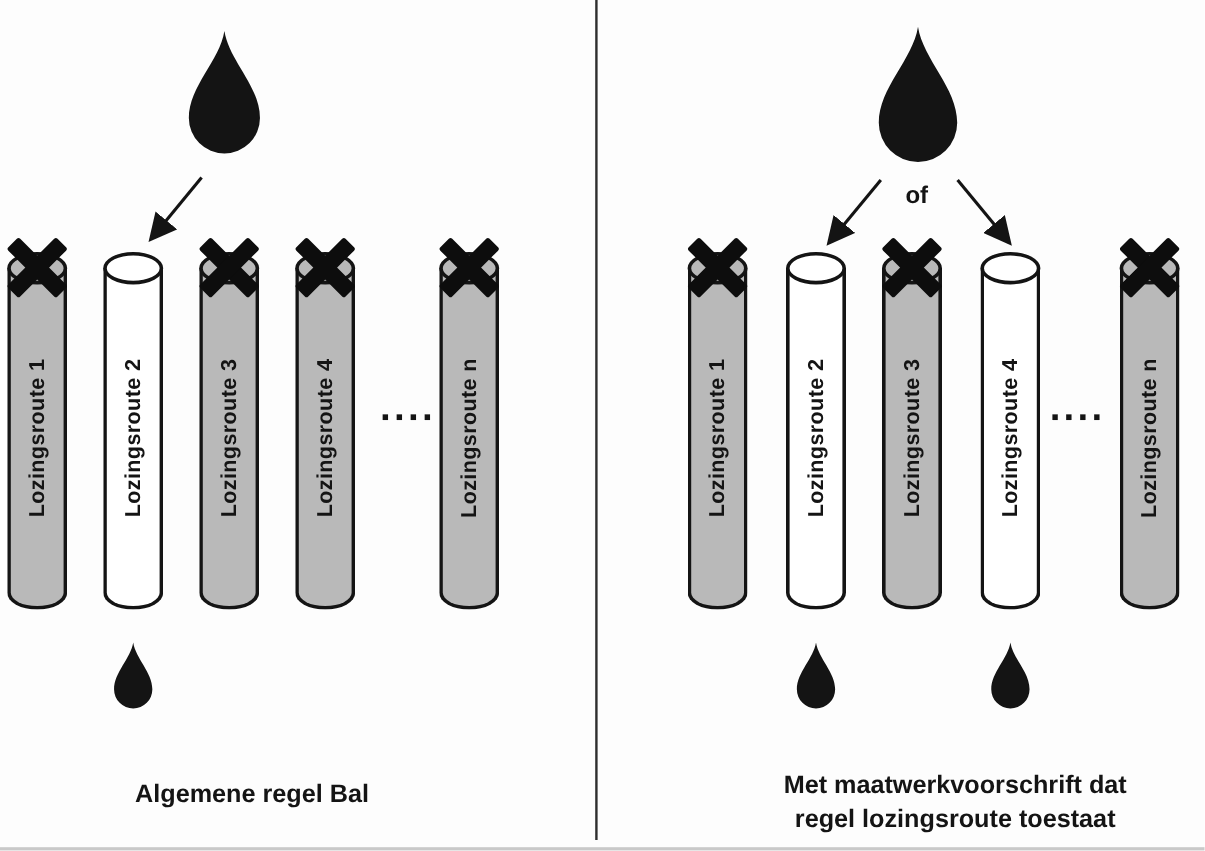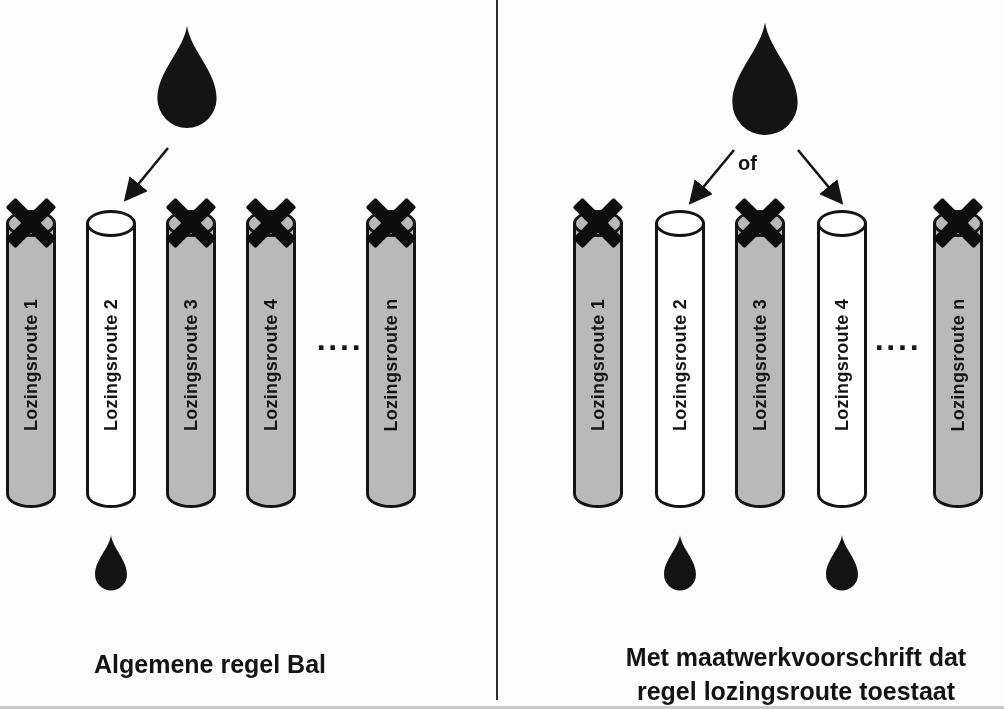--- a/index.html
+++ b/index.html
@@ -49,25 +49,25 @@
 
   
   .dots {
     position:absolute; top:331px; width:48px; text-align:center;
     font-size:32px; line-height:32px; font-weight:700; letter-spacing:1px; color:#141414;
   }
   .dots-left { left:316px; }
   .dots-right { left:874px; }
 
   
-  .or-label { position:absolute; left:738px; top:152px; width:52px; text-align:left;
+  .or-label { position:absolute; left:738px; top:152px; width:52px; text-align:center;
     font-size:20px; font-weight:700; color:#141414; }
 
   
-  .caption { position:absolute; text-align:center; font-weight:700; font-size:25px;
+  .caption { position:absolute; text-align:center; font-weight:700; font-size:21px;
     line-height:1.35; color:#141414; }
   .caption-left { left:0; width:420px; top:648px; }
   .caption-right { left:586px; width:420px; top:641px; }
 </style>
 </head>
 <body>
 
 <svg width="0" height="0" style="position:absolute" aria-hidden="true">
   <defs>
     <symbol id="drop-shape" viewBox="0 0 100 140">

